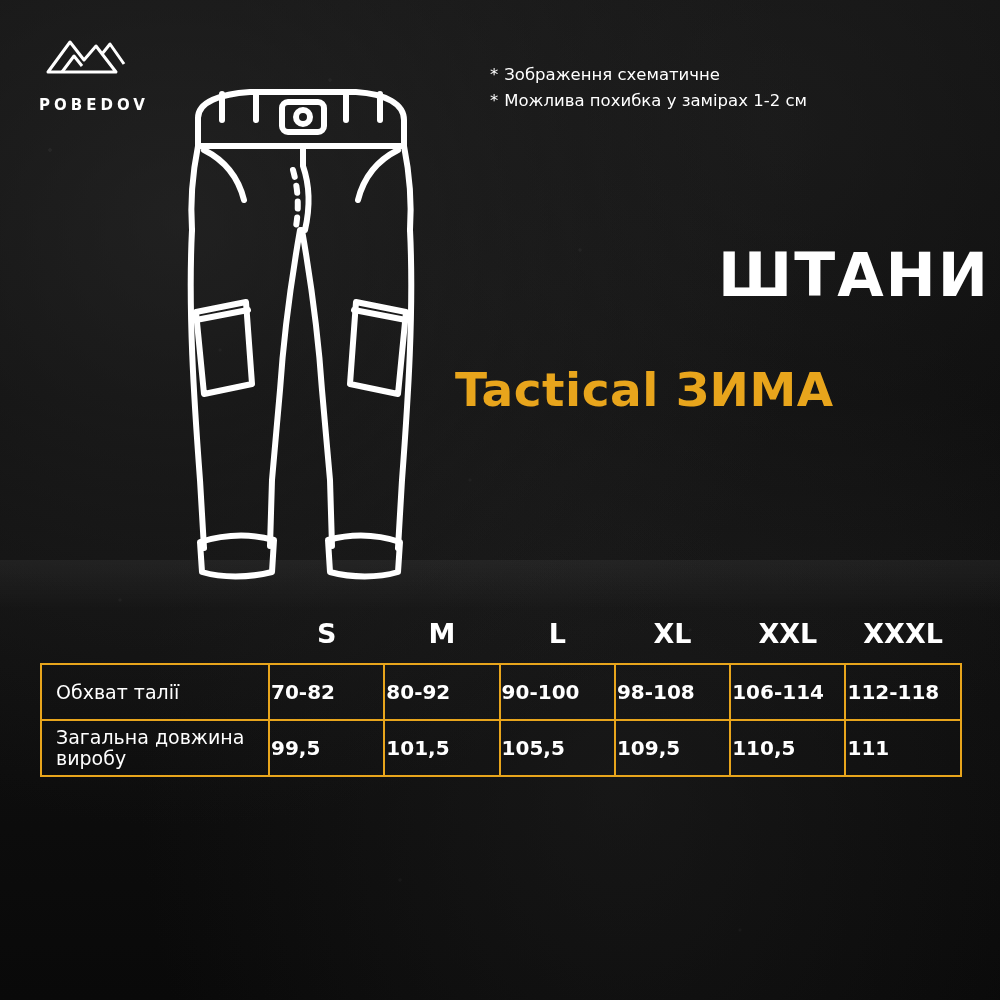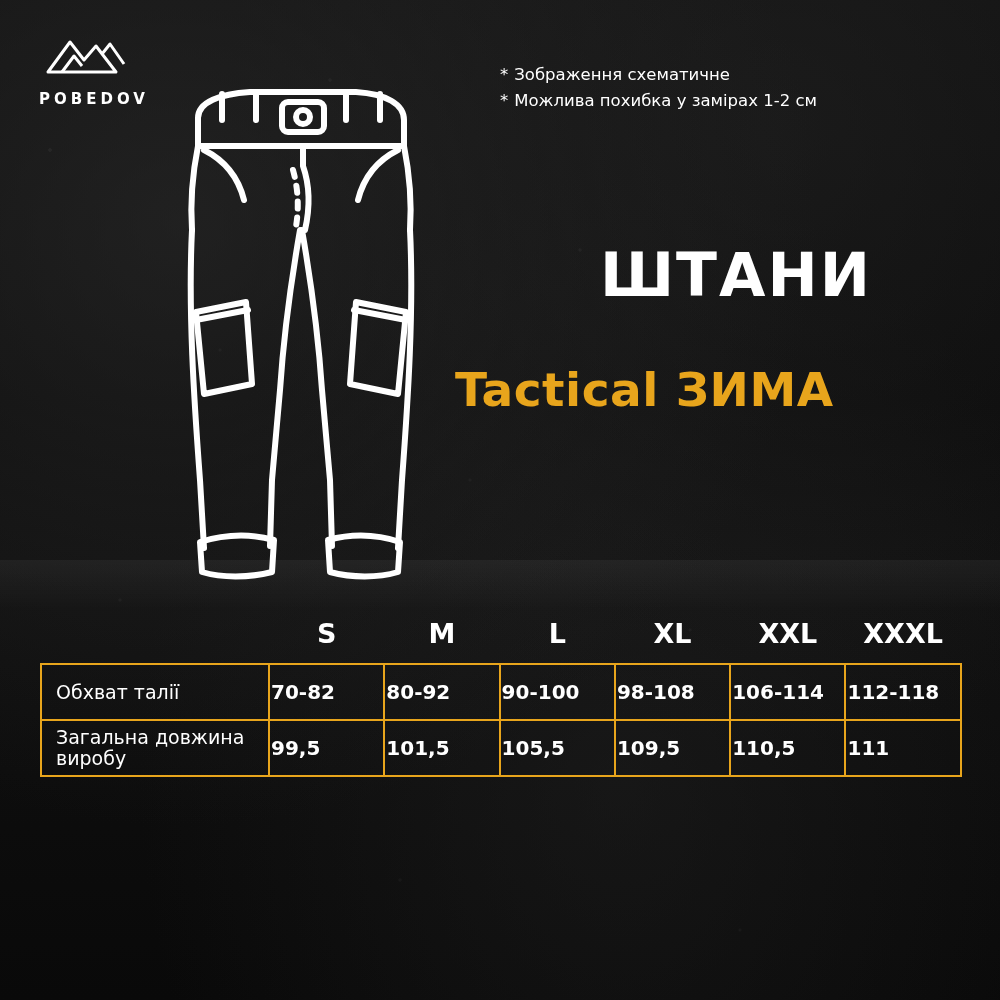--- a/index.html
+++ b/index.html
@@ -60,28 +60,28 @@
     width: 120px;
     text-align: center;
     color: #ffffff;
   }
   .logo-mark { display: block; }
   .logo-text {
     display: block;
     font-size: 15px;
     letter-spacing: 4px;
     font-weight: 600;
-    margin-top: 12px;
+    margin-top: 18px;
     font-family: "DejaVu Sans", sans-serif;
   }
 
   
   .notes {
     position: absolute;
-    left: 500px;
+    left: 490px;
     top: 62px;
     color: #ffffff;
     font-size: 16.5px;
     line-height: 26px;
     font-family: "DejaVu Sans", sans-serif;
   }
   .note-line { white-space: nowrap; }
   .note-star { color: #ffffff; margin-right: 6px; }
 
   
@@ -90,21 +90,21 @@
     left: 160px;
     top: 80px;
   }
 
   
   .title {
     position: absolute;
     left: 600px;
     top: 240px;
     width: 390px;
-    text-align: left;
+    text-align: right;
     color: #ffffff;
     font-size: 60px;
     font-weight: bold;
     letter-spacing: 2px;
     font-family: "DejaVu Sans", sans-serif;
   }
   .subtitle {
     position: absolute;
     left: 455px;
     top: 362px;

